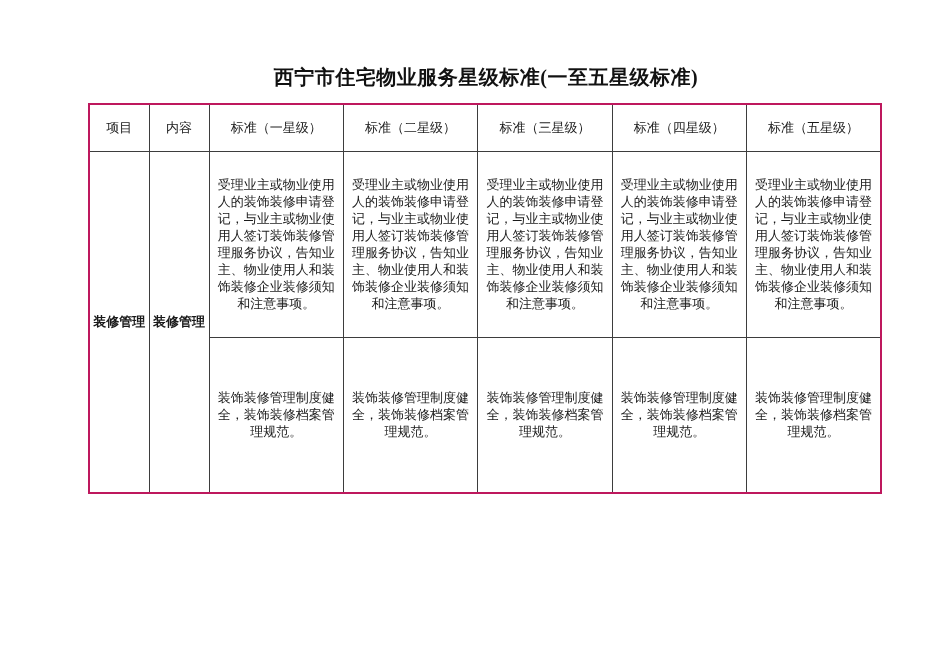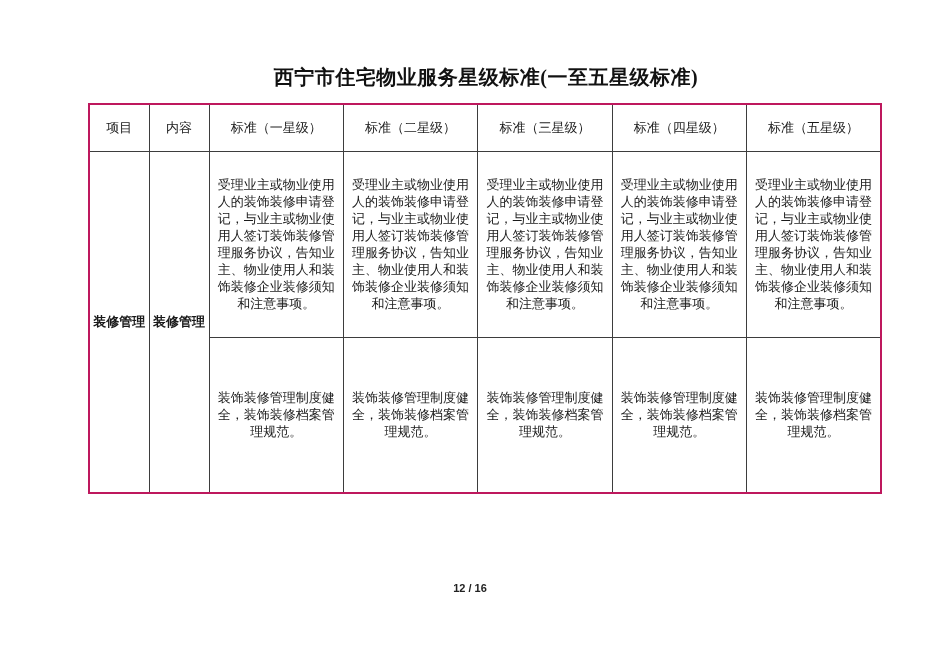--- a/index.html
+++ b/index.html
@@ -115,15 +115,14 @@
       <tr class="row-system">
         <td class="standard-cell">装饰装修管理制度健全，装饰装修档案管理规范。</td>
         <td class="standard-cell">装饰装修管理制度健全，装饰装修档案管理规范。</td>
         <td class="standard-cell">装饰装修管理制度健全，装饰装修档案管理规范。</td>
         <td class="standard-cell">装饰装修管理制度健全，装饰装修档案管理规范。</td>
         <td class="standard-cell">装饰装修管理制度健全，装饰装修档案管理规范。</td>
       </tr>
     </tbody>
   </table>
 
-  <div class="page-number">12 / 16</div>
 
 </div>
 
 </body></html>

